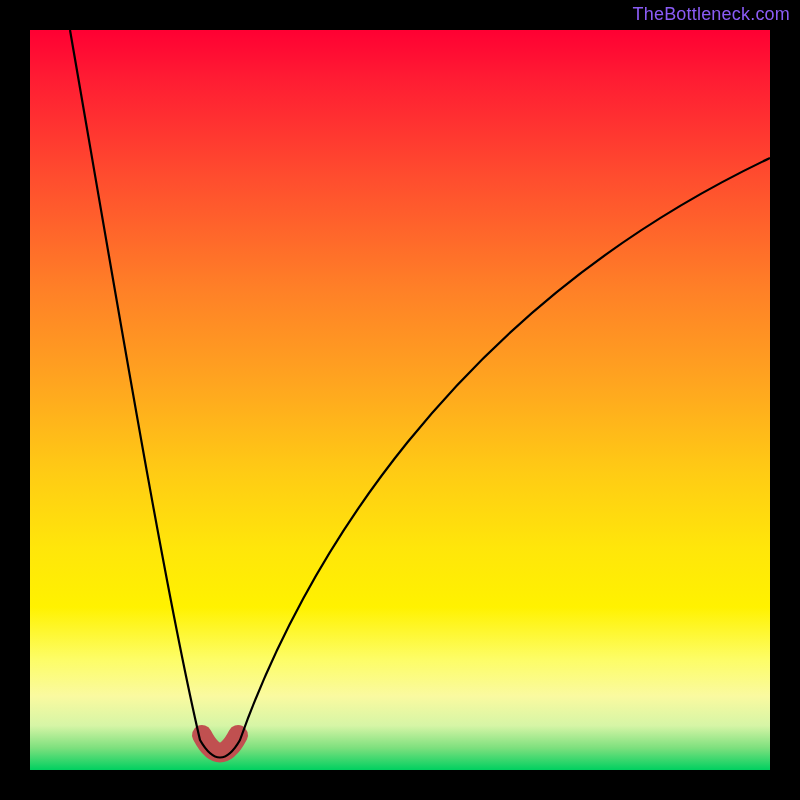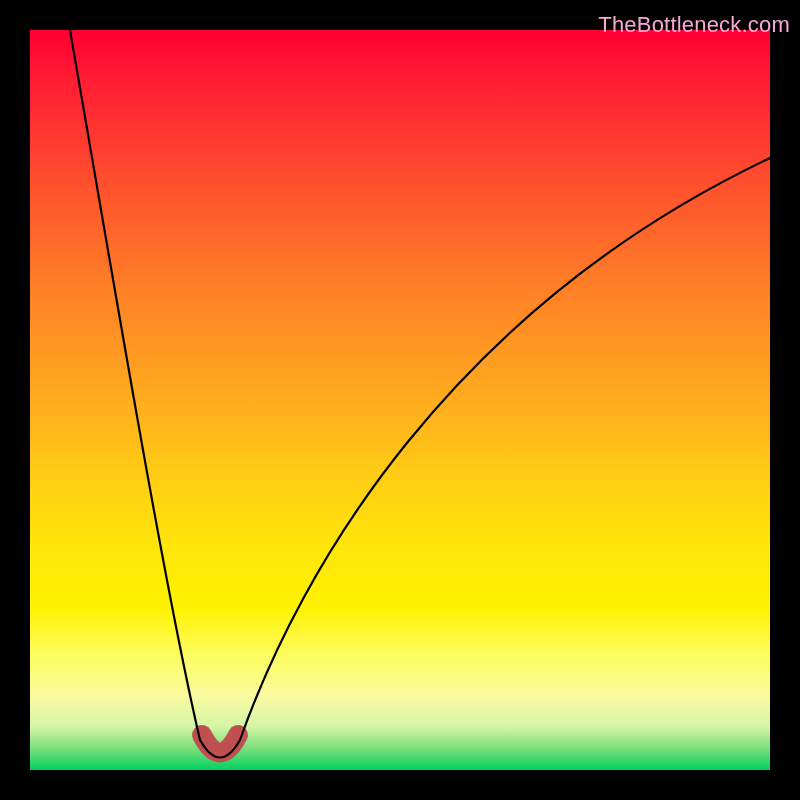--- a/index.html
+++ b/index.html
@@ -57,25 +57,25 @@
     stroke-linecap: round;
   }
   .main-curve {
     fill: none;
     stroke: #000;
     stroke-width: 2.2;
     stroke-linejoin: round;
   }
   .watermark {
     position: absolute;
-    top: 12px;
+    top: 4px;
     right: 10px;
-    font-size: 22px;
+    font-size: 18px;
     font-weight: 500;
-    color: #f9a8d4;
+    color: #8b5cf6;
     letter-spacing: 0.2px;
     user-select: none;
   }
 </style>
 </head>
 <body>
 
 <div class="frame">
 
   <div class="plot">

